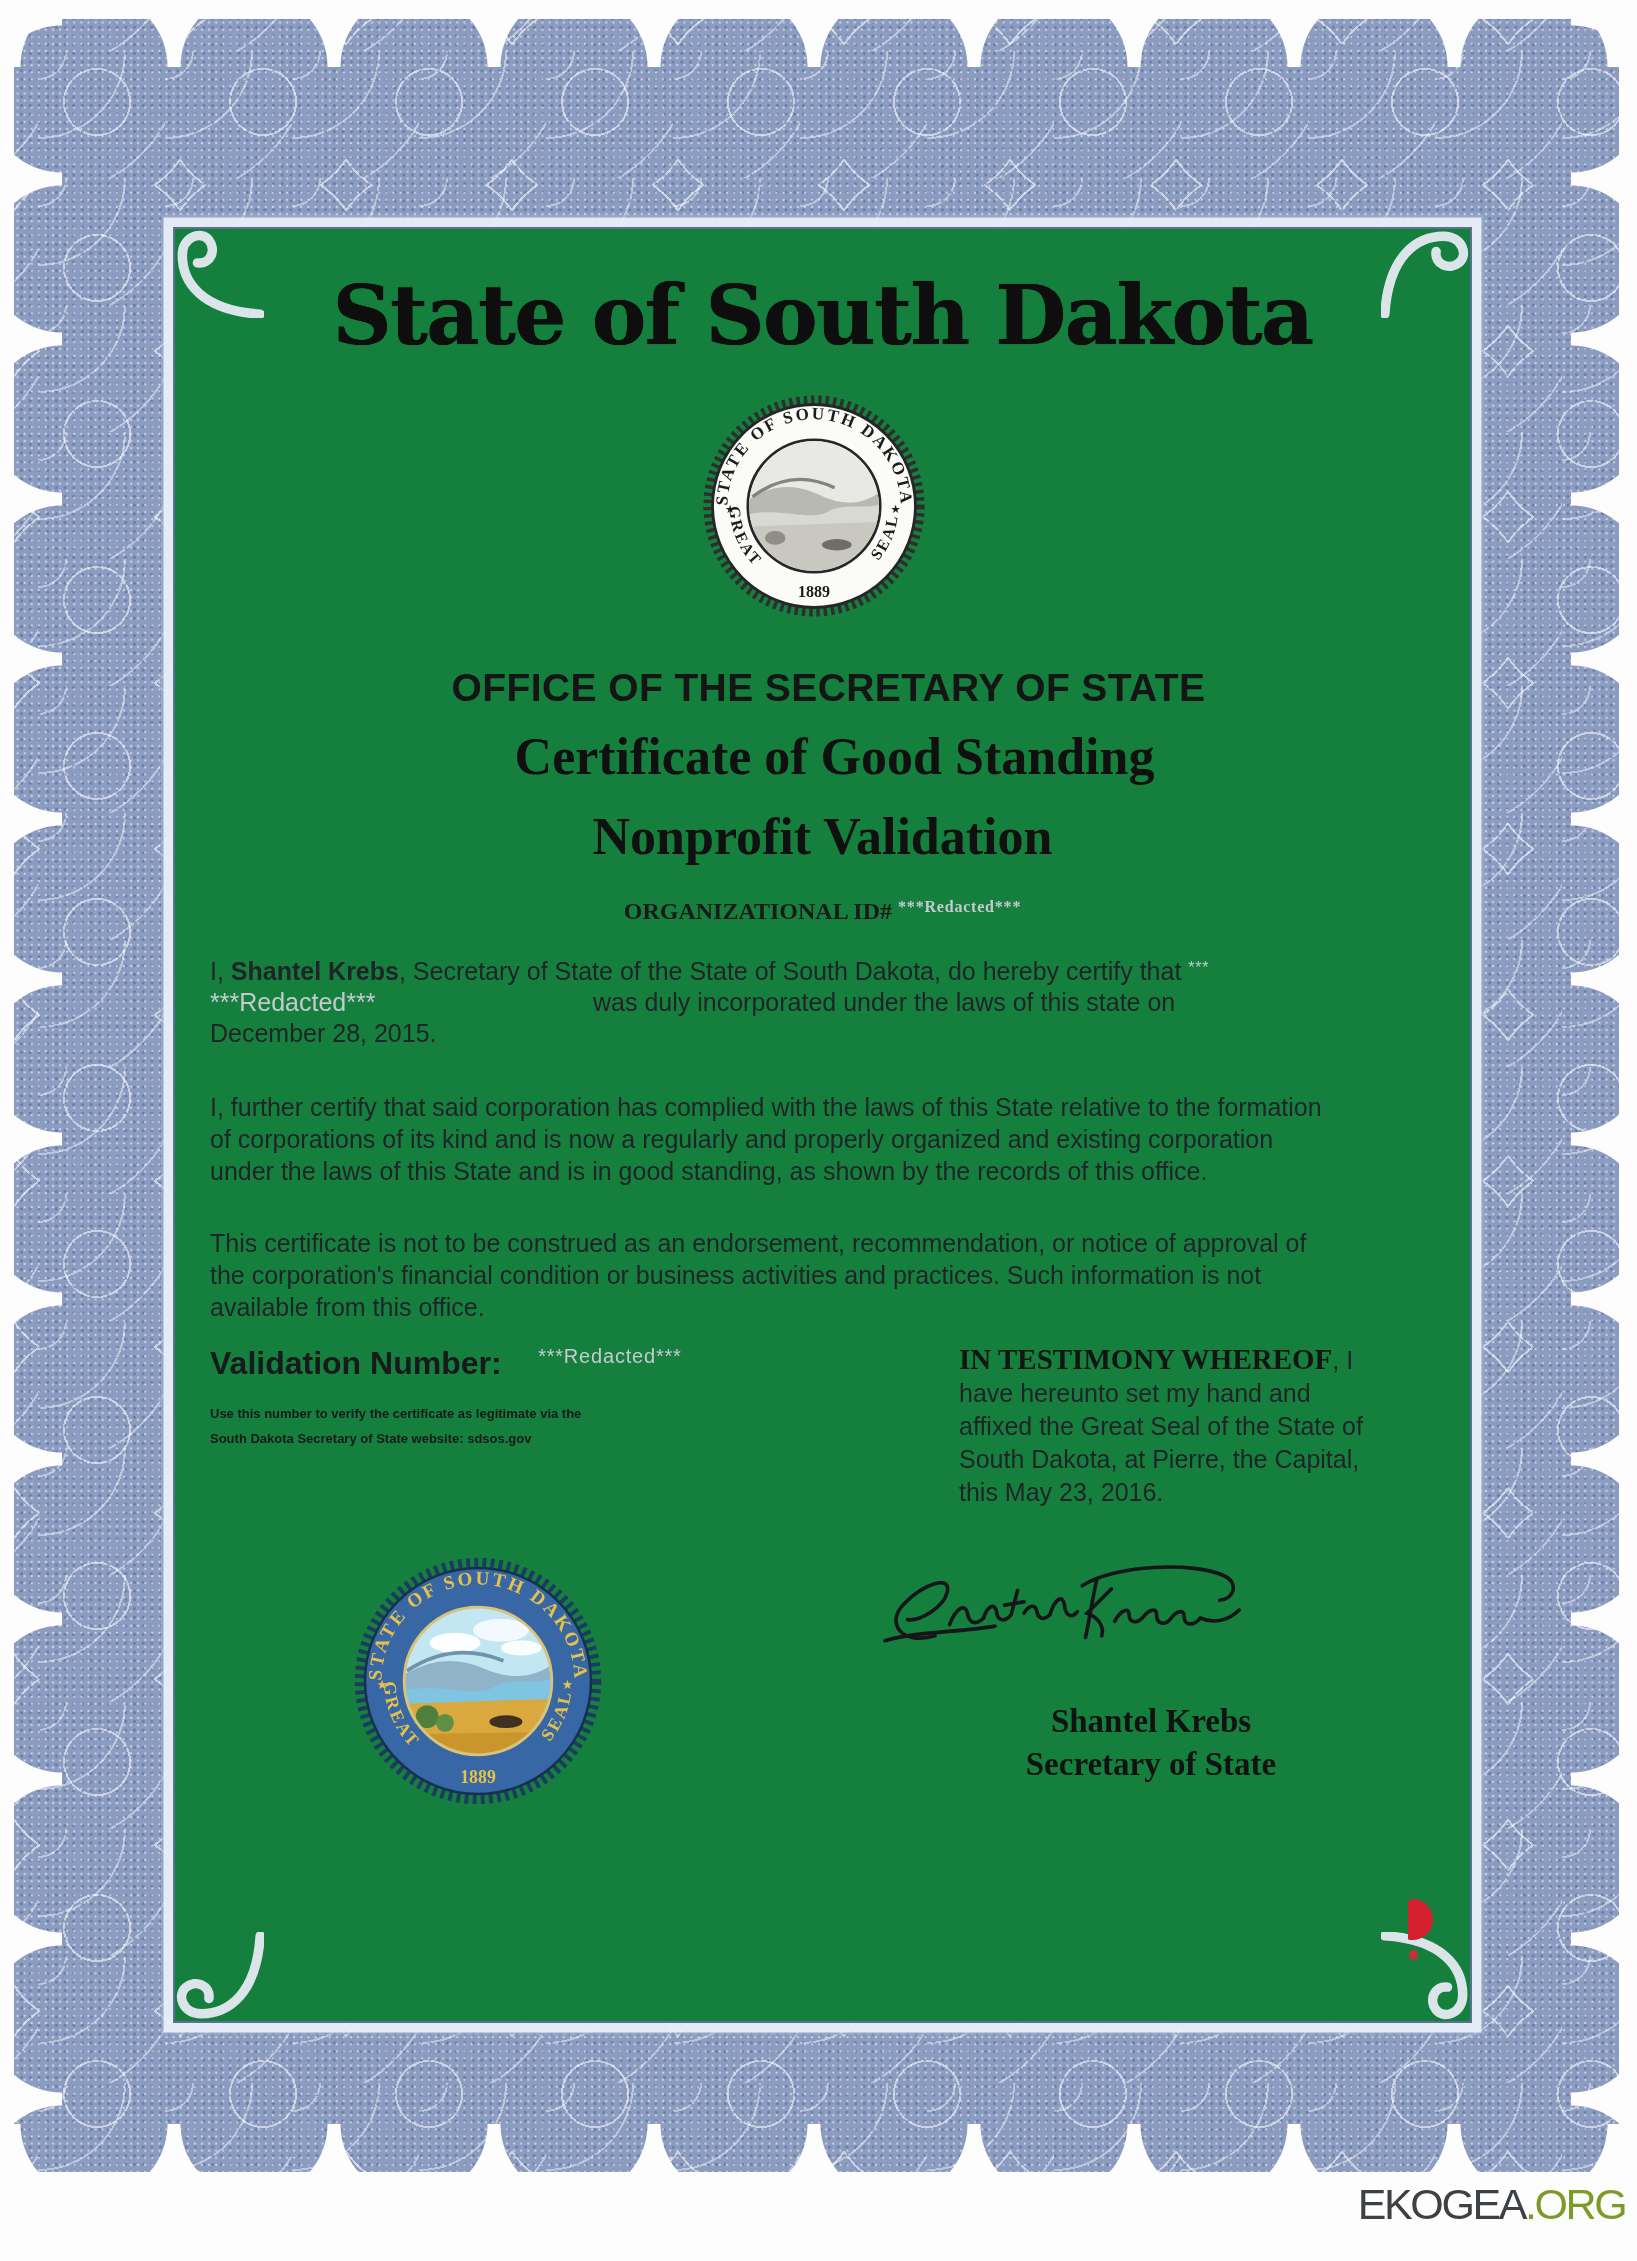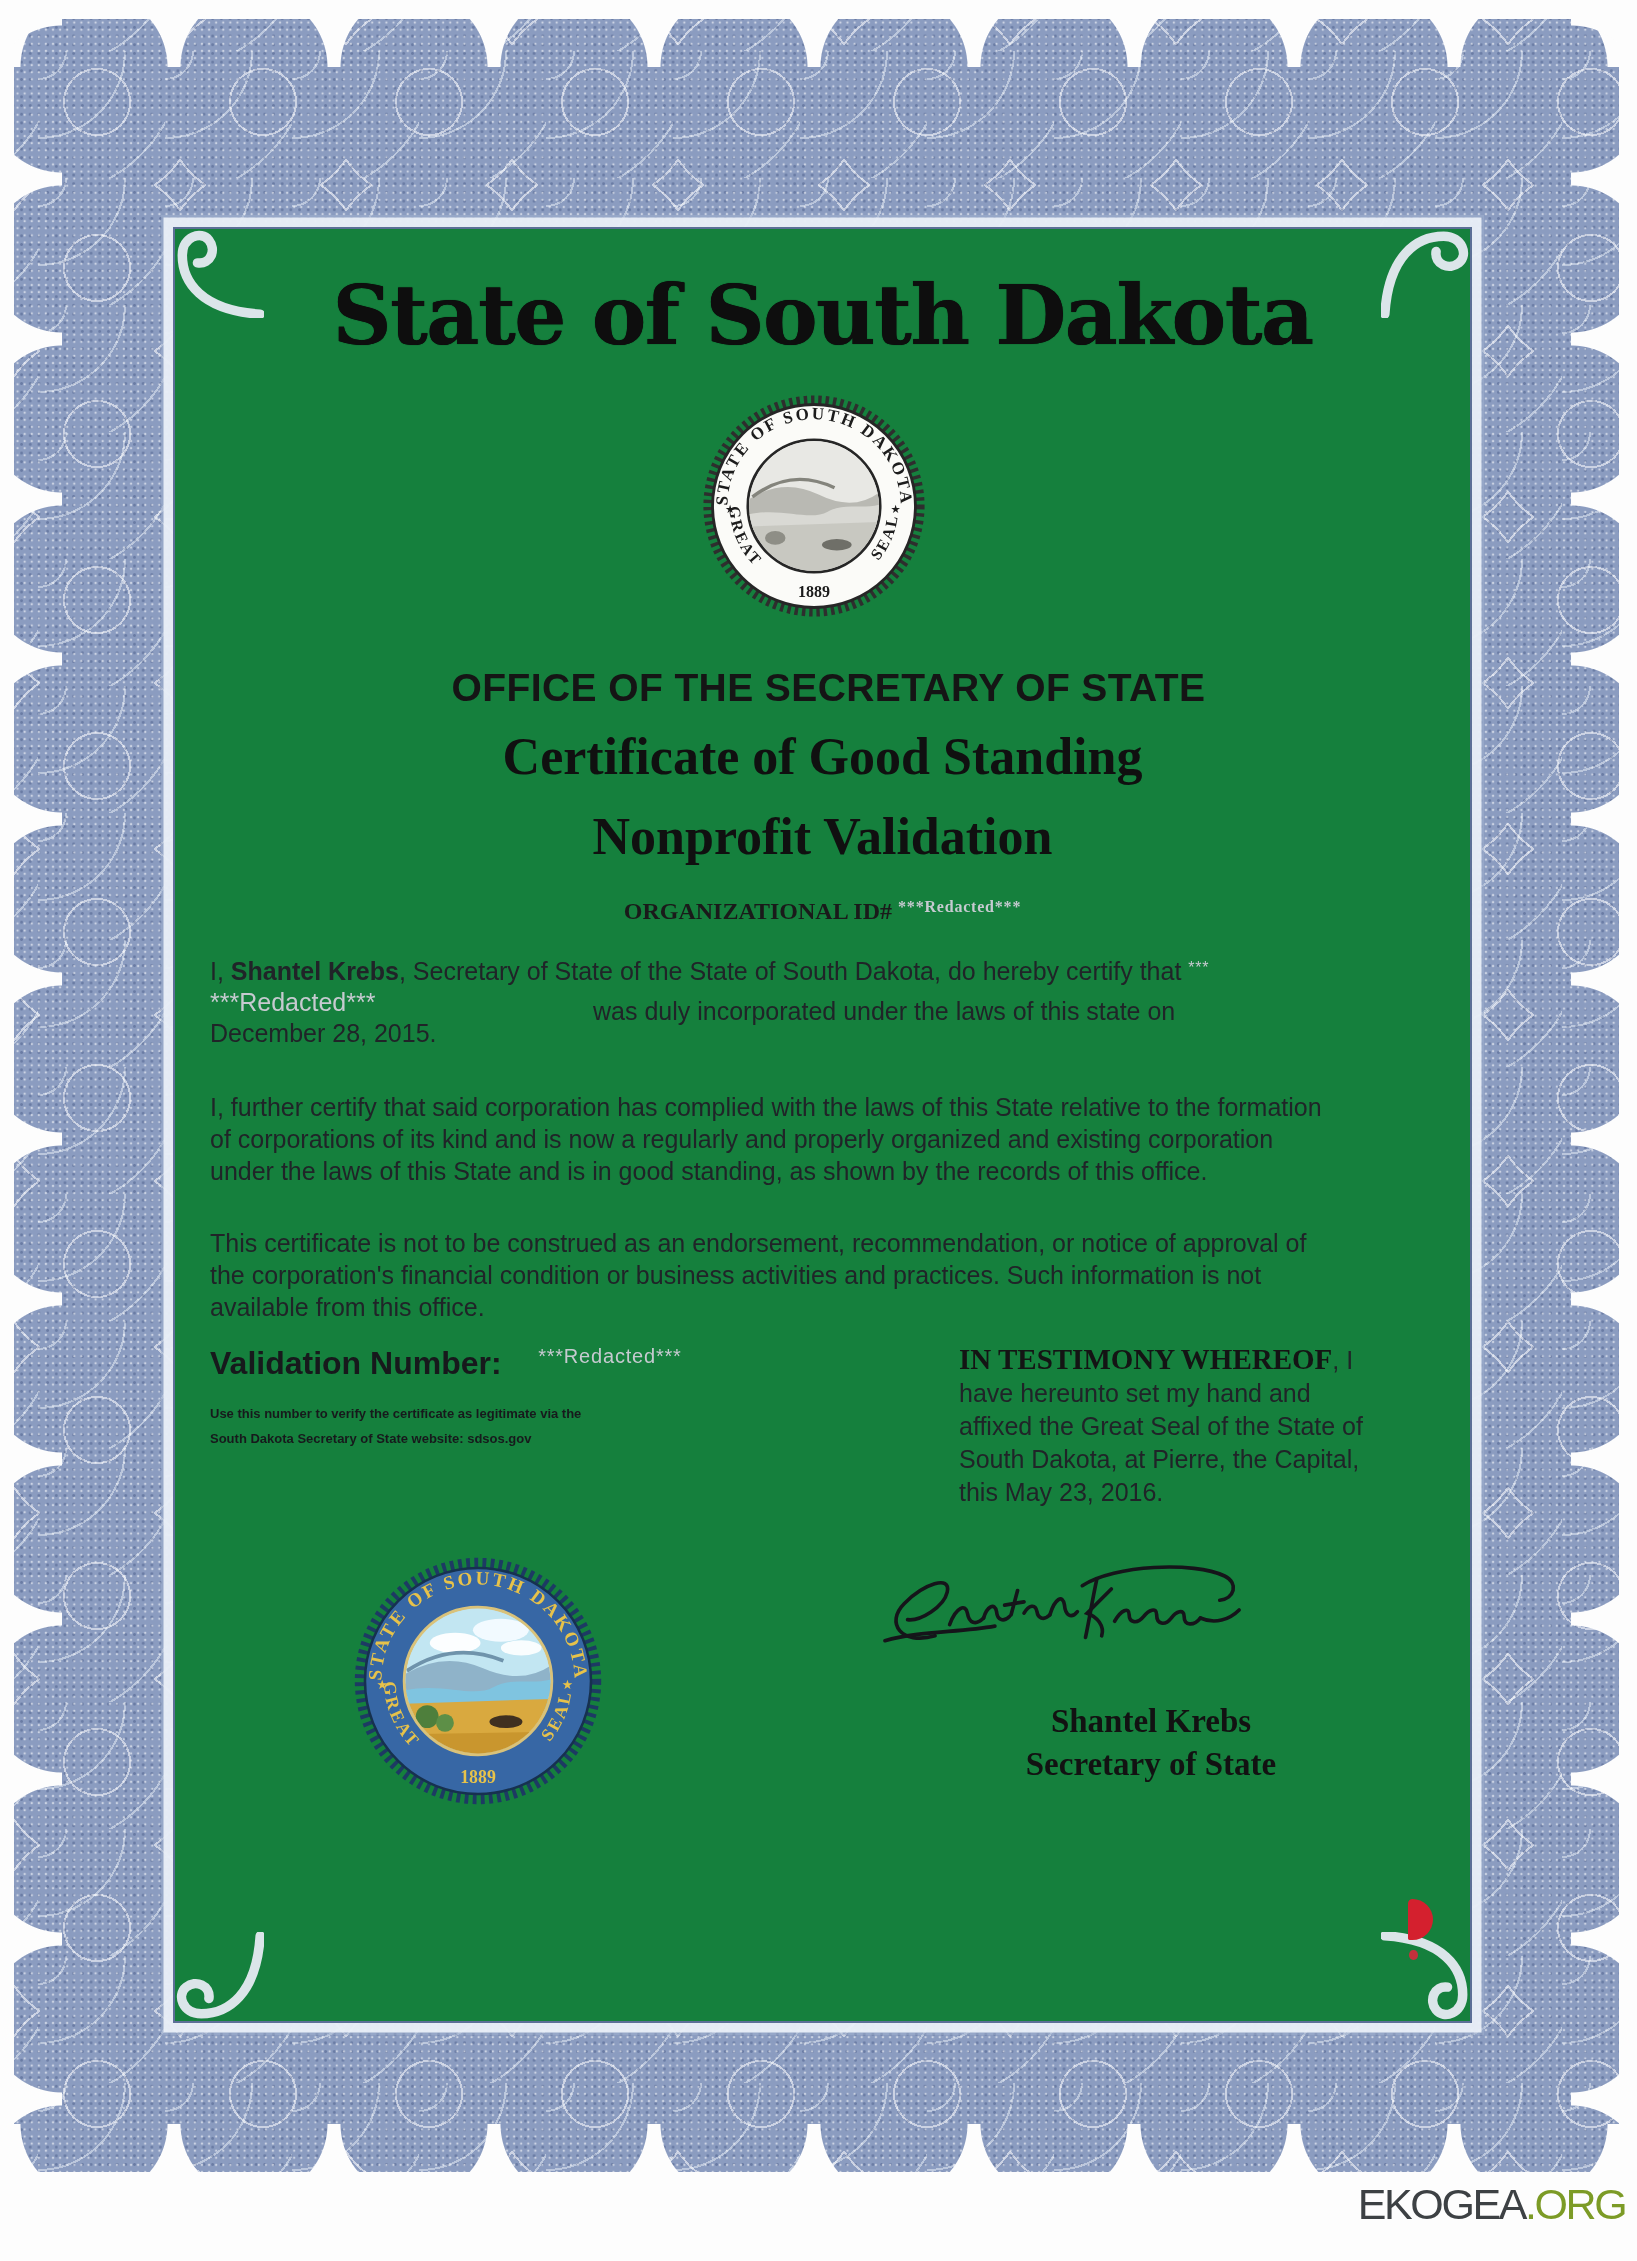--- a/index.html
+++ b/index.html
@@ -42,32 +42,32 @@
 
   
   .title{position:absolute;left:0;top:41px;width:100%;text-align:center;
     font-family:"DejaVu Serif",serif;font-weight:800;font-size:82px;line-height:1.1;color:#0e0e0e;
     letter-spacing:-1.6px;text-shadow:0 0 0.8px #000;}
   .seal-top{position:absolute;left:525px;top:163px;width:228px;height:228px;}
   .office{position:absolute;left:0;top:437px;width:100%;text-align:center;
     font-family:"Liberation Sans",sans-serif;font-weight:700;font-size:39px;color:#151515;letter-spacing:0.4px;margin-left:6px;}
   .certline{position:absolute;left:0;width:100%;text-align:center;
     font-family:"Liberation Serif",serif;font-weight:700;font-size:52px;color:#101010;}
-  .cert1{top:498px;}
+  .cert1{top:498px;padding-left:12px;}
   .cert2{top:578px;}
   .orgid{position:absolute;left:0;top:669px;width:100%;text-align:center;
     font-family:"Liberation Serif",serif;font-weight:700;font-size:24px;color:#1a1a1a;}
   .faint{color:#c6cad0;}
   .sup{font-size:16px;vertical-align:7.1px;letter-spacing:0.8px;}
 
   
   .para{position:absolute;left:35px;width:1236px;font-size:25px;line-height:31px;color:#202428;}
   .p1{top:723px;}
   .p1 .l2{position:relative;height:31px;}
-  .p1 .l2 .insert{position:absolute;left:383px;top:9px;}
+  .p1 .l2 .insert{position:absolute;left:383px;top:0;}
   .p2{top:862px;line-height:32px;}
   .p3{top:998px;line-height:32px;}
   b.name{font-weight:700;}
 
   
   .validation{position:absolute;left:35px;top:1116px;}
   .val-label{font-weight:700;font-size:32px;color:#17191c;display:inline-block;}
   .val-red{font-size:20px;vertical-align:11px;margin-left:33px;letter-spacing:0.8px;}
   .val-note{margin-top:19px;font-size:13px;line-height:25px;color:#17191c;font-weight:600;}
   .val-note b{font-weight:800;}

